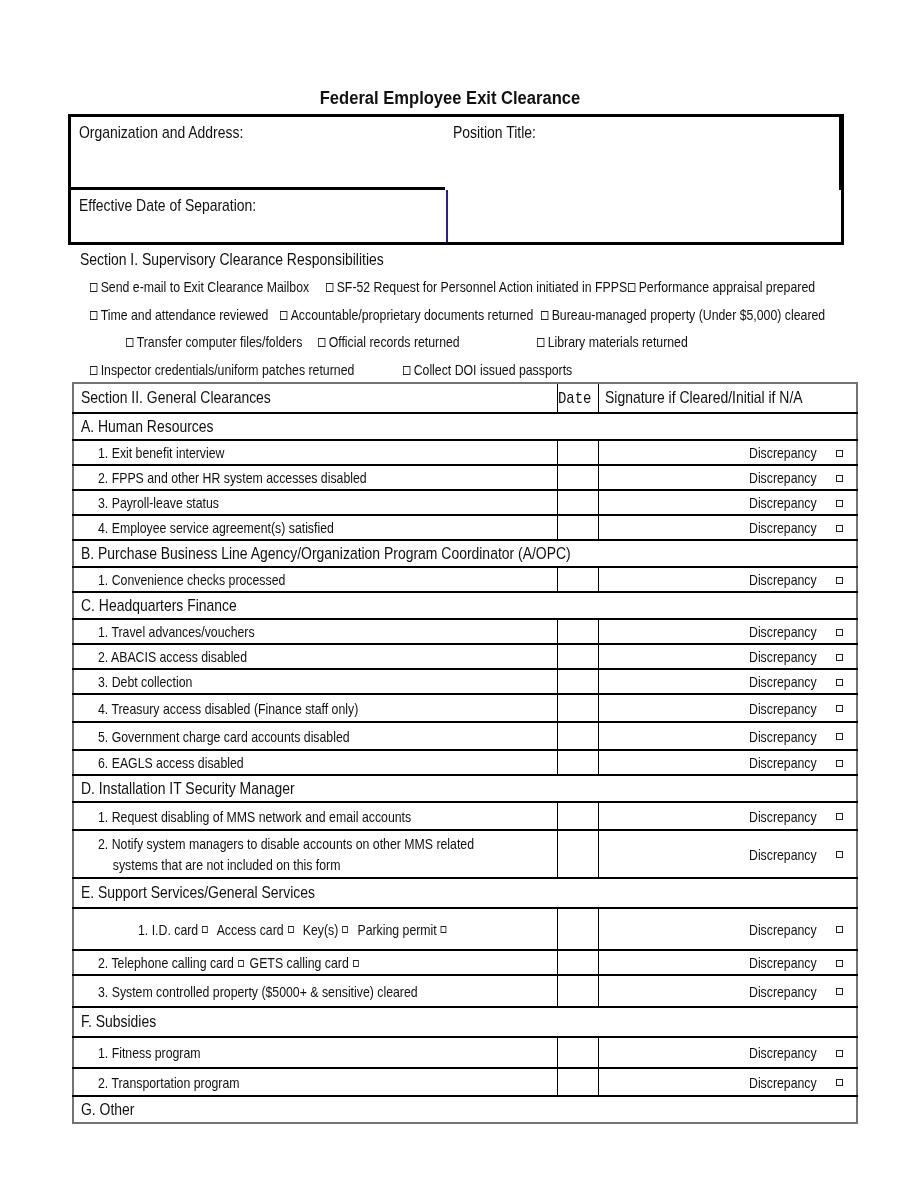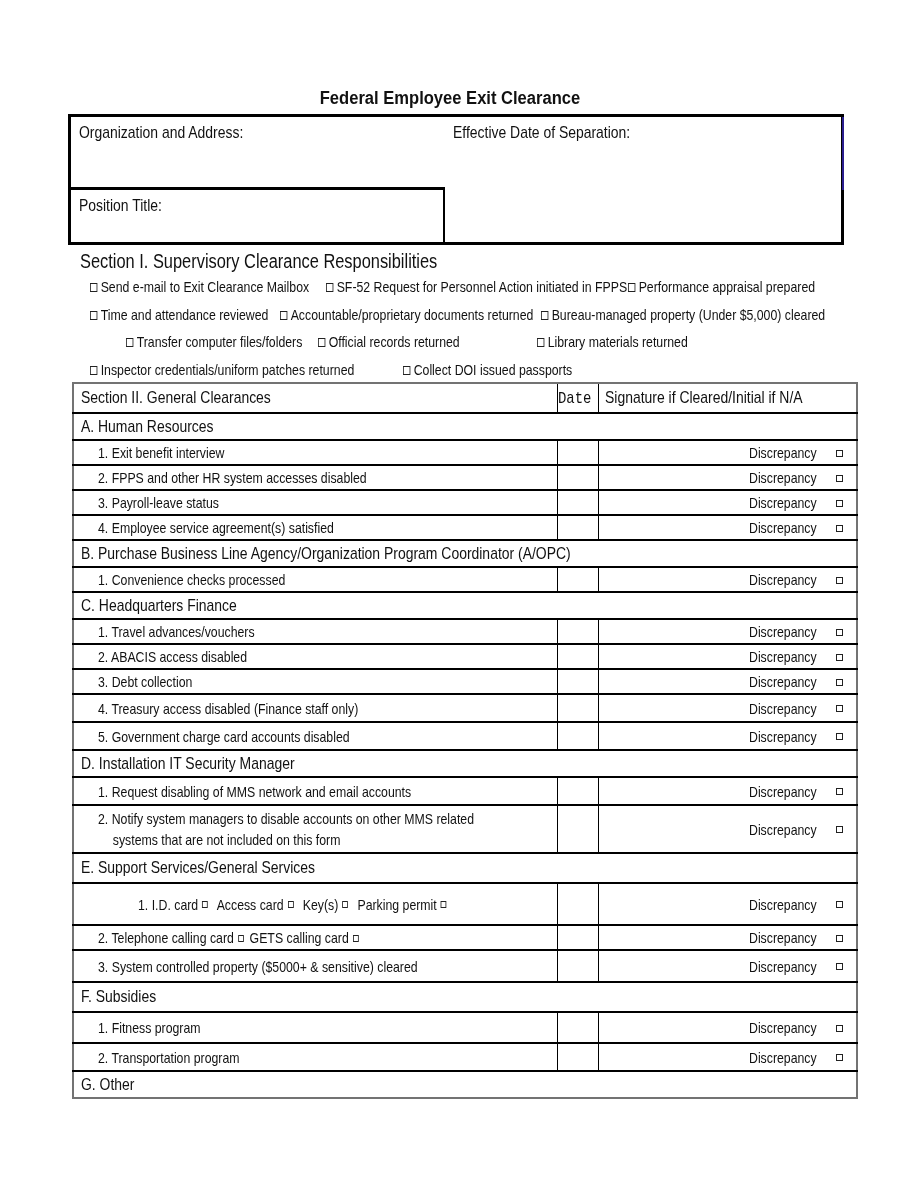--- a/index.html
+++ b/index.html
@@ -22,21 +22,21 @@
     position: absolute; left: 68px; top: 114px; width: 776px; height: 131px;
     border: 3px solid #000; display: grid;
     grid-template-columns: 374px 1fr; grid-template-rows: 73px 1fr;
   }
   .info-cell { padding: 6px 8px; font-size: 17px; }
   .info-cell.c1 { border-right: 2px solid #000; }
   .info-cell.r1 { border-bottom: 3px solid #000; }
   .info-cell.blue-edge { border-right: 2px solid #2a1e8f; margin-right: -3px; }
 
   
-  .sec1-title { position: absolute; left: 80px; top: 250px; font-size: 20px; }
+  .sec1-title { position: absolute; left: 80px; top: 250px; font-size: 17px; }
   .sec1-row { position: absolute; left: 0; font-size: 15px; }
   .chk { position: absolute; white-space: nowrap; }
   .box {
     display: inline-block; width: 9px; height: 9px; border: 1px solid #222;
     margin-right: 4px; vertical-align: middle; position: relative; top: -1px;
   }
   .box.sm { width: 7px; height: 7px; margin: 0 3px 0 5px; }
 
   
   .clear-table {
@@ -62,25 +62,25 @@
 </style>
 </head>
 <body>
 
 <div class="page-title">Federal Employee Exit Clearance</div>
 
 <div class="info-table">
   <div class="info-cell r1">
     <span class="condensed">Organization and Address:</span>
   </div>
+  <div class="info-cell c1">
+    <span class="condensed">Position Title:</span>
+  </div>
   <div class="info-cell blue-edge">
     <span class="condensed">Effective Date of Separation:</span>
-  </div>
-  <div class="info-cell c1">
-    <span class="condensed">Position Title:</span>
   </div>
 </div>
 
 <div class="sec1-title">
   <span class="condensed">Section I.  Supervisory Clearance Responsibilities</span>
 </div>
 
 <div>
   <div class="sec1-row" style="top:278px;">
     <div class="chk" style="left:90px;"><span class="condensed"><span class="box"></span><span>Send e-mail to Exit Clearance Mailbox</span></span></div>
@@ -162,20 +162,25 @@
     <td class="col-date"></td>
     <td class="col-sig"><span class="condensed disc">Discrepancy</span><span class="box sm"></span></td>
   </tr>
   <tr class="item tall thick">
     <td class="col-item"><span class="condensed">4.  Treasury access disabled (Finance staff only)</span></td>
     <td class="col-date"></td>
     <td class="col-sig"><span class="condensed disc">Discrepancy</span><span class="box sm"></span></td>
   </tr>
   <tr class="item tall thick">
     <td class="col-item"><span class="condensed">5.  Government charge card accounts disabled</span></td>
+    <td class="col-date"></td>
+    <td class="col-sig"><span class="condensed disc">Discrepancy</span><span class="box sm"></span></td>
+  </tr>
+  <tr class="item thick">
+    <td class="col-item"><span class="condensed">6.  EAGLS access disabled</span></td>
     <td class="col-date"></td>
     <td class="col-sig"><span class="condensed disc">Discrepancy</span><span class="box sm"></span></td>
   </tr>
 
   <tr class="grp thick">
         <td colspan="3"><span class="condensed">D.  Installation IT Security Manager</span></td>
       </tr>
   <tr class="item tall thick">
     <td class="col-item"><span class="condensed">1.  Request  disabling of MMS network and email accounts</span></td>
     <td class="col-date"></td>

